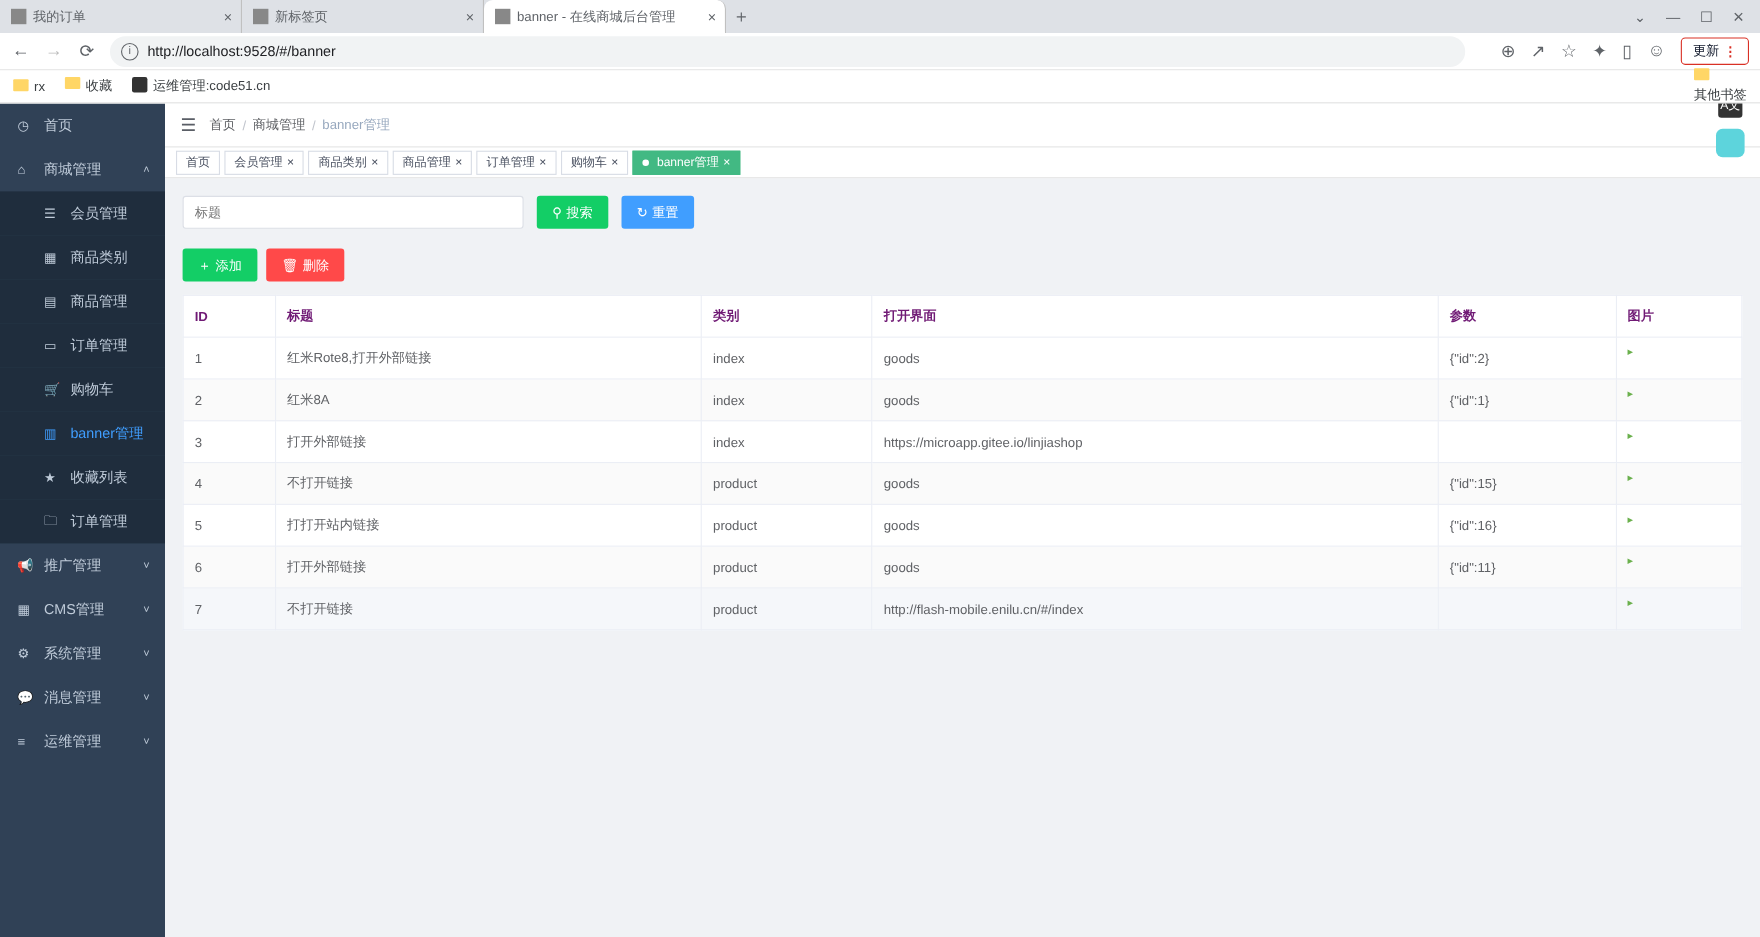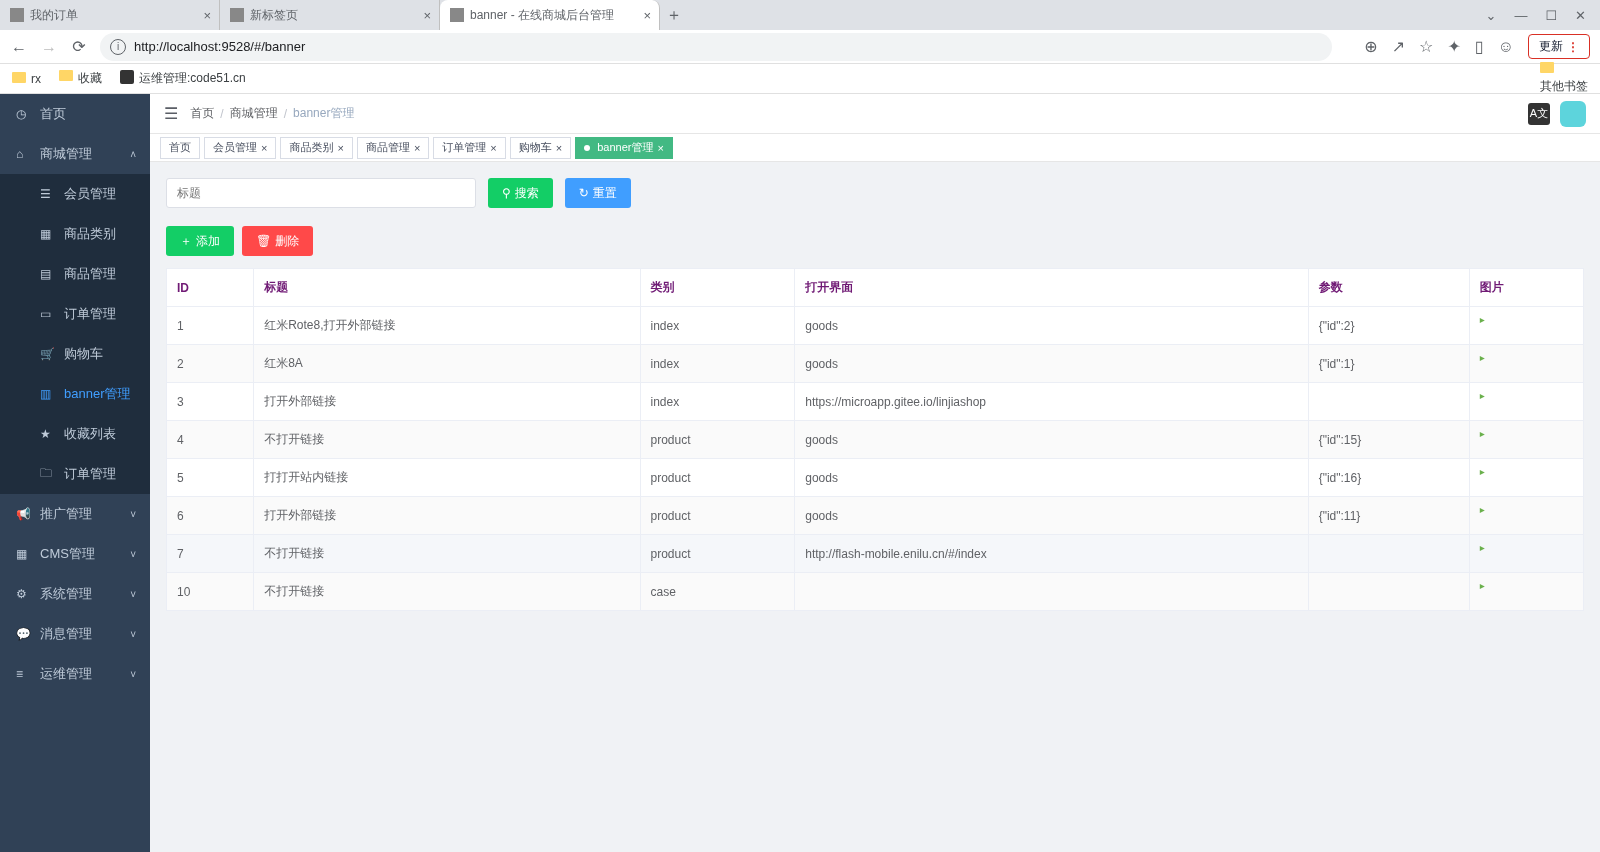--- a/index.html
+++ b/index.html
@@ -40,21 +40,21 @@
 .side-item .arrow { position: absolute; right: 14px; font-size: 10px; }
 .side-icon { width: 14px; margin-right: 10px; font-size: 12px; }
 
 .main { flex: 1; background: #f0f2f5; display: flex; flex-direction: column; overflow: hidden; }
 
 .topbar { height: 40px; background: #fff; display: flex; align-items: center; padding: 0 14px; gap: 12px; border-bottom: 1px solid #e6e6e6; position: relative; }
 .hamburger { font-size: 16px; color: #5a5e66; cursor: pointer; }
 .breadcrumb { display: flex; align-items: center; gap: 6px; font-size: 12px; color: #606266; }
 .breadcrumb .sep { color: #c0c4cc; }
 .breadcrumb .last { color: #97a8be; }
-.topbar-right { position: absolute; right: 14px; display: flex; align-items: center; gap: 10px; }
+.topbar-right { position: absolute; right: 14px; display: flex; align-items: center; gap: 10px; flex-direction: column; }
 .lang-badge { width: 22px; height: 22px; background: #333; color: #fff; font-size: 11px; display: flex; align-items: center; justify-content: center; border-radius: 3px; }
 .avatar { width: 26px; height: 26px; background: #5dd4dc; border-radius: 6px; }
 
 .tags-view { height: 28px; background: #fff; display: flex; align-items: center; padding: 0 10px; gap: 4px; border-bottom: 1px solid #e6e6e6; }
 .tag { display: inline-flex; align-items: center; height: 22px; padding: 0 8px; font-size: 11px; border: 1px solid #d8dce5; color: #495060; cursor: pointer; gap: 4px; }
 .tag.active { background: #42b983; border-color: #42b983; color: #fff; }
 .tag.active::before { content: ""; width: 6px; height: 6px; background: #fff; border-radius: 50%; display: inline-block; margin-right: 3px; }
 .tag-close { font-size: 11px; }
 
 .content { padding: 16px; flex: 1; overflow: auto; position: relative; }
@@ -334,26 +334,18 @@
               <td><span class="img-placeholder"></span></td>
             </tr>
             <tr class="highlight">
               <td>7</td>
               <td>不打开链接</td>
               <td>product</td>
               <td>http://flash-mobile.enilu.cn/#/index</td>
               <td></td>
               <td><span class="img-placeholder"></span></td>
             </tr>
-            <tr>
-              <td>10</td>
-              <td>不打开链接</td>
-              <td>case</td>
-              <td></td>
-              <td></td>
-              <td><span class="img-placeholder"></span></td>
-            </tr>
           </tbody>
       </table>
 
     </div>
   </div>
 </div>
 
 </body></html>

